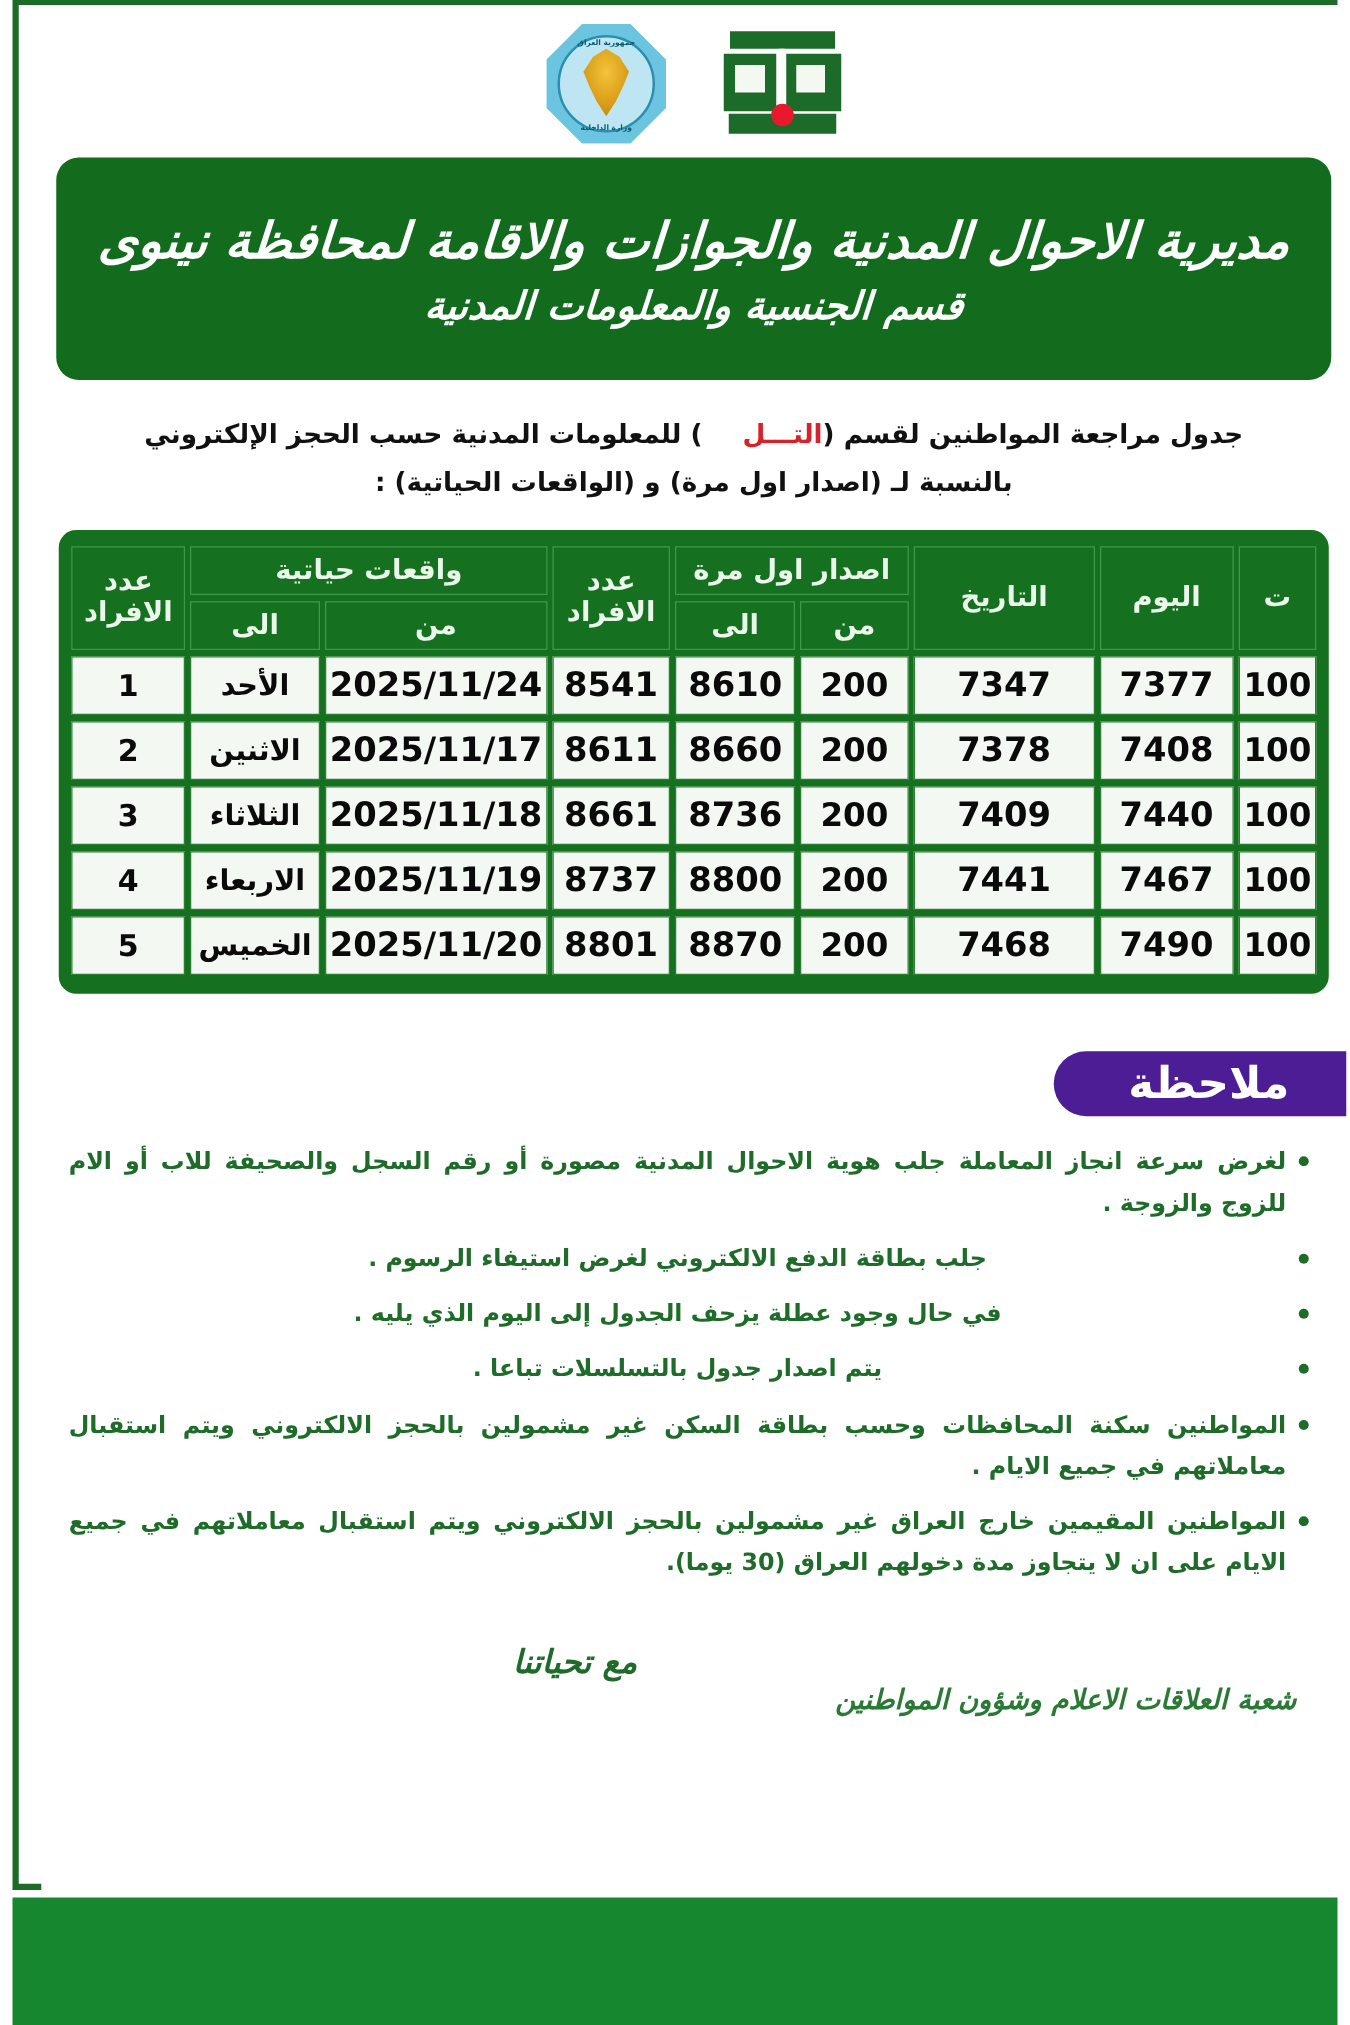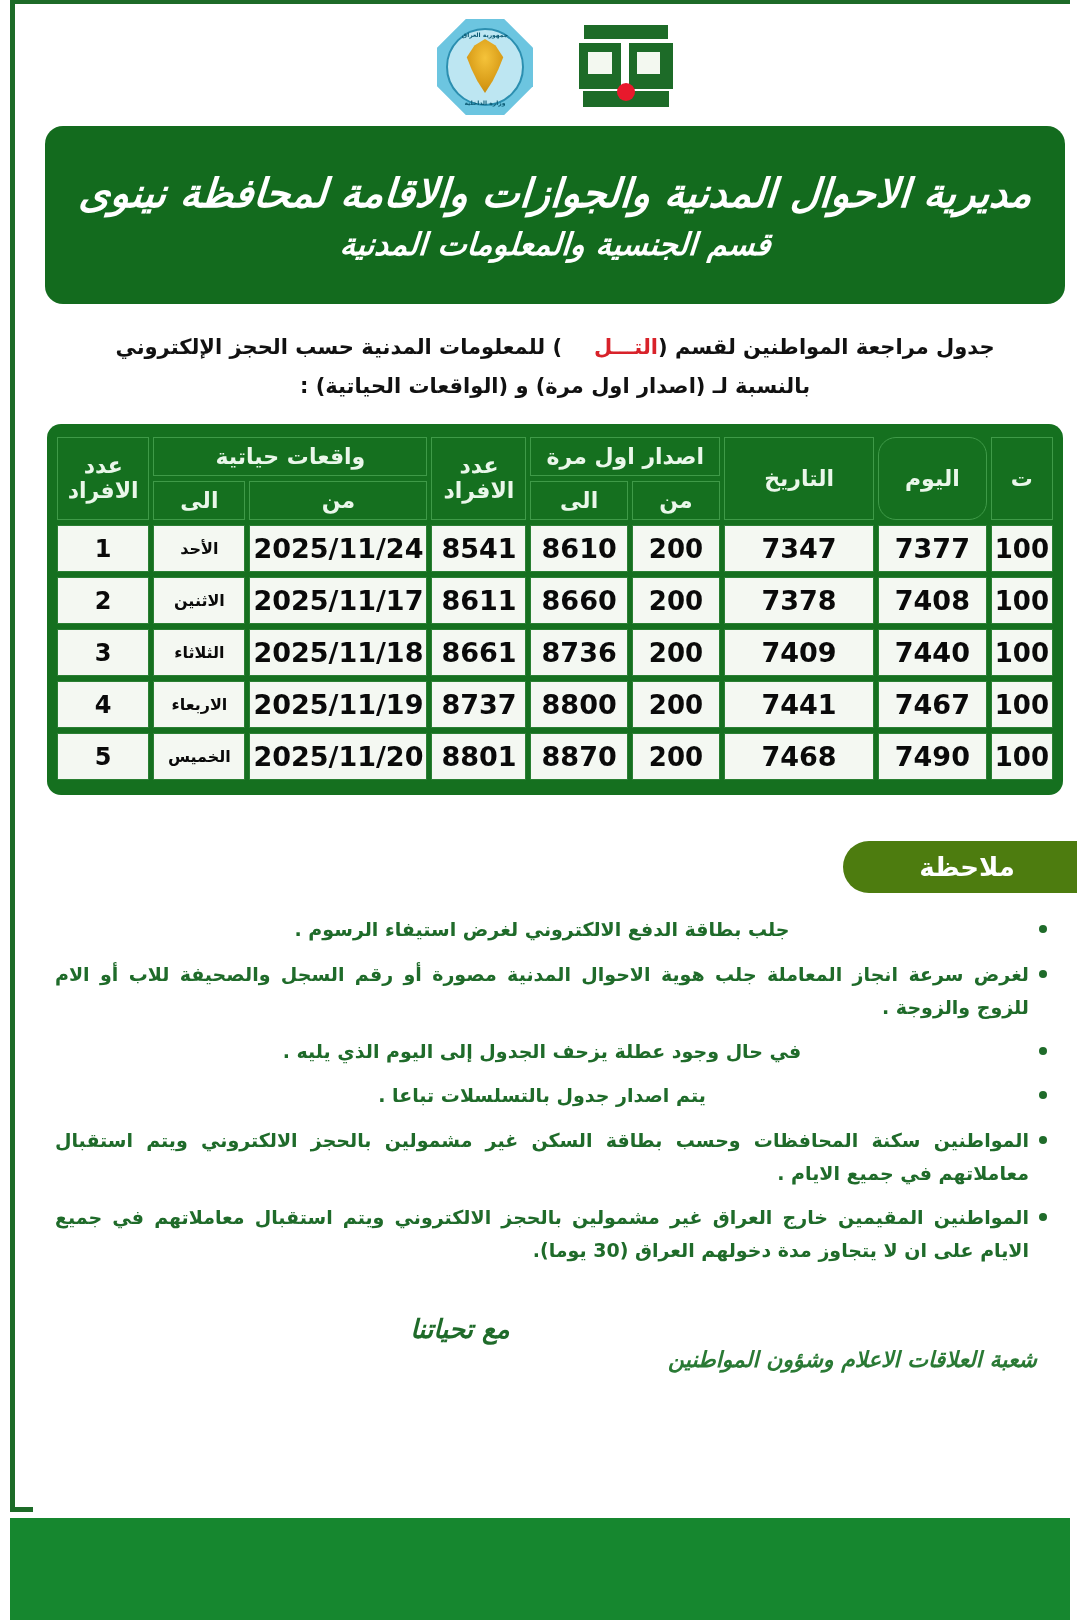--- a/index.html
+++ b/index.html
@@ -194,47 +194,47 @@
     background: #f4f8f2;
     color: #0a0a0a;
     font-size: 27px;
     font-weight: bold;
     text-align: center;
     padding: 7px 3px;
     border: 1px solid #2a7f33;
     font-family: "DejaVu Sans", "Liberation Sans", sans-serif;
   }
   table.sched td.ar {
-    font-size: 16px;
+    font-size: 23px;
   }
   table.sched td.idx { font-size: 24px; }
   table.sched td.cnt { font-size: 26px; text-align: center; }
   .col-t      { width: 38px; }
-  .col-day    { width: 128px; border-radius: 18px; }
+  .col-day    { width: 128px; }
   .col-date   { width: 200px; }
   .col-num    { width: 108px; }
   .col-count  { width: 104px; }
 
   
   .note-badge-row {
     margin-top: 46px;
     position: relative;
     height: 52px;
   }
   .note-badge {
     position: absolute;
     right: 0;
     top: 0;
     width: 234px;
     height: 52px;
-    background: #4d7c0f;
+    background: #4c1d95;
     border-top-left-radius: 26px;
     border-bottom-left-radius: 26px;
     color: #ffffff;
-    font-size: 26px;
+    font-size: 35px;
     font-weight: bold;
     display: flex;
     align-items: center;
     justify-content: center;
     padding-left: 14px;
   }
 
   
   .notes {
     margin: 20px 30px 0 22px;
@@ -402,27 +402,27 @@
             </tr>
           </tbody>
       </table>
     </div>
 
     <div class="note-badge-row">
       <div class="note-badge">ملاحظة</div>
     </div>
 
     <div class="notes" id="notes-list">
+        <div class="note-item">
+          <span class="note-bullet"></span>
+          <span class="note-text">لغرض سرعة انجاز المعاملة جلب هوية الاحوال المدنية مصورة أو رقم السجل والصحيفة للاب أو الام للزوج والزوجة .</span>
+        </div>
         <div class="note-item center">
           <span class="note-bullet"></span>
           <span class="note-text">جلب بطاقة الدفع الالكتروني لغرض استيفاء الرسوم .</span>
-        </div>
-        <div class="note-item">
-          <span class="note-bullet"></span>
-          <span class="note-text">لغرض سرعة انجاز المعاملة جلب هوية الاحوال المدنية مصورة أو رقم السجل والصحيفة للاب أو الام للزوج والزوجة .</span>
         </div>
         <div class="note-item center">
           <span class="note-bullet"></span>
           <span class="note-text">في حال وجود عطلة يزحف الجدول إلى اليوم الذي يليه .</span>
         </div>
         <div class="note-item center">
           <span class="note-bullet"></span>
           <span class="note-text">يتم اصدار جدول بالتسلسلات تباعا .</span>
         </div>
         <div class="note-item">

